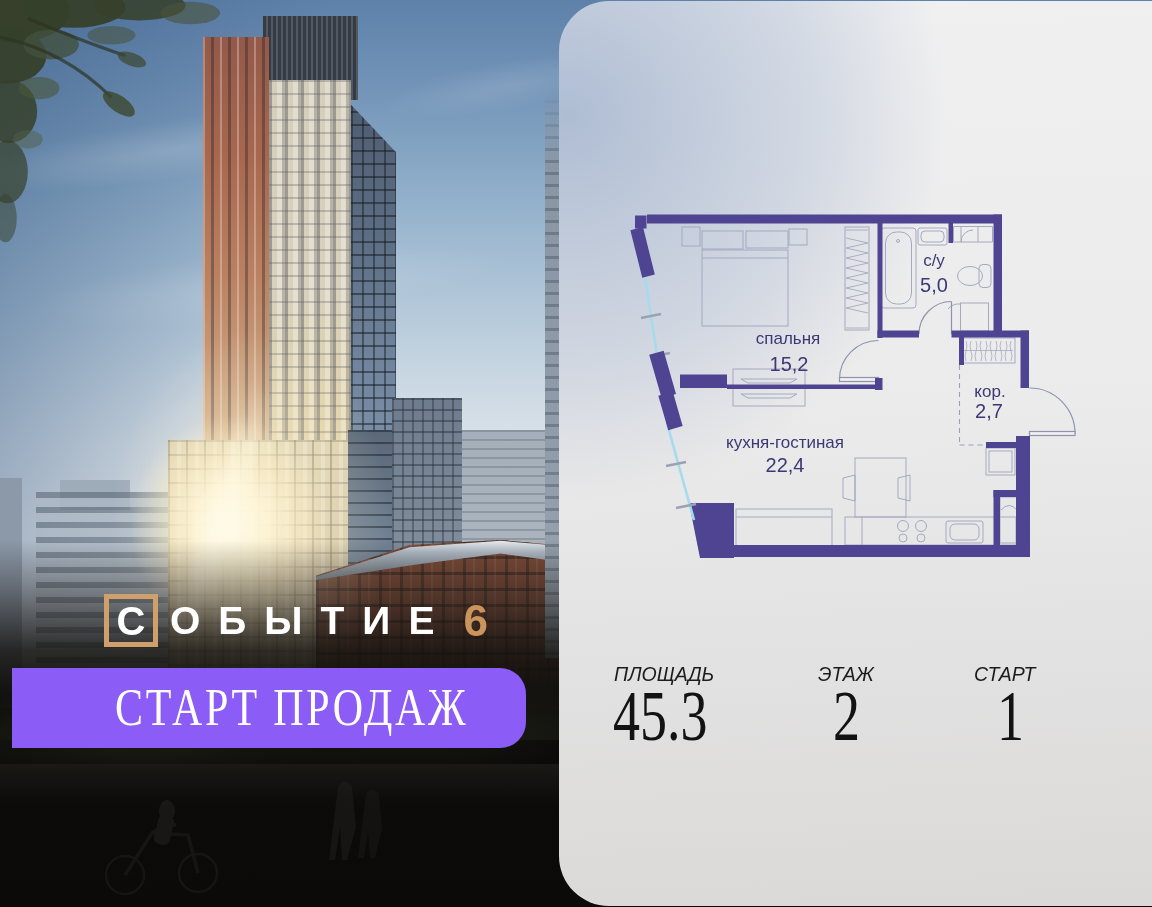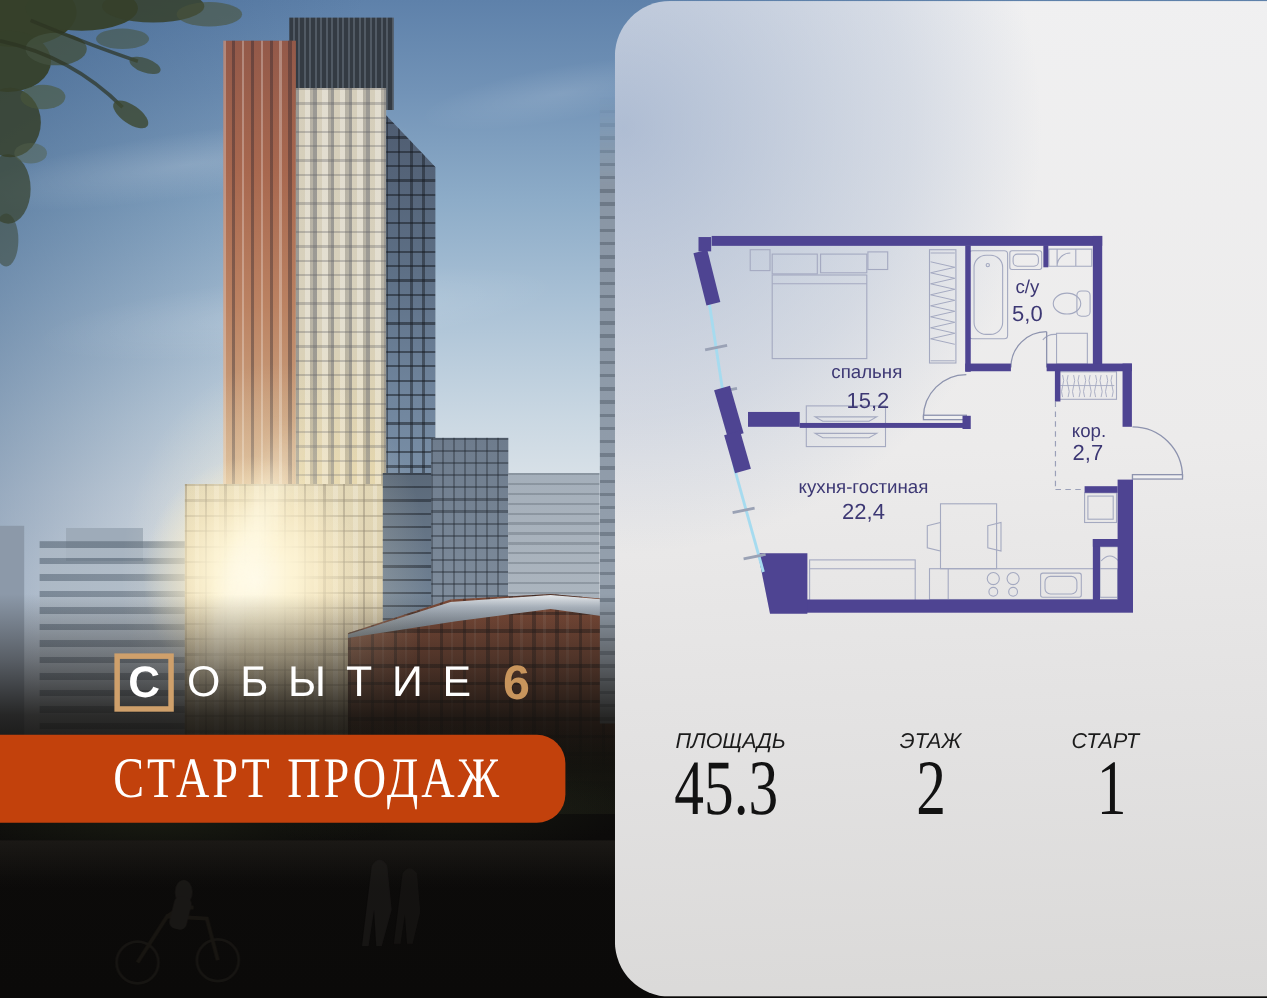--- a/index.html
+++ b/index.html
@@ -70,24 +70,24 @@
   
   #fg{left:0;top:540px;width:1152px;height:367px;background:
      linear-gradient(180deg, rgba(30,27,24,0) 0%, rgba(28,25,22,.45) 16%, rgba(20,18,15,.85) 30%, rgba(13,12,10,.97) 42%, #0c0b0a 56%, #0b0a09 100%);}
   #fg2{left:0;top:620px;width:1152px;height:120px;background:
      radial-gradient(60% 100% at 30% 100%, rgba(42,46,30,.5), rgba(30,32,22,0) 70%);}
   
   #logo{left:104px;top:594px;height:53px;display:flex;align-items:center;}
   #logosq{width:54px;height:53px;border:5px solid #cfa06b;box-sizing:border-box;
      display:flex;align-items:center;justify-content:center;}
   #logosq span{color:#fff;font-weight:bold;font-size:40px;line-height:1;}
-  #logoword{color:#fff;font-weight:normal;font-size:39px;letter-spacing:18px;margin-left:12px;white-space:nowrap;}
+  #logoword{color:#fff;font-weight:bold;font-size:39px;letter-spacing:18px;margin-left:12px;white-space:nowrap;}
   #logo6{color:#c9955c;font-weight:bold;font-size:44px;margin-left:11px;}
   
-  #banner{left:0;top:668px;width:514px;height:80px;background:#c2410c;
+  #banner{left:12px;top:668px;width:514px;height:80px;background:#8b5cf6;
      border-radius:0 26px 26px 0;display:flex;align-items:center;}
   #banner span{font-family:"Liberation Serif",serif;color:#fff;font-size:42px;
      letter-spacing:2.7px;margin-left:103px;white-space:nowrap;display:block;
      transform:scaleY(1.24);transform-origin:left center;}
   
   #panel{left:559px;top:1px;width:650px;height:905px;border-radius:50px;
     background:
       radial-gradient(500px 510px at 8px 115px, rgba(122,148,188,.55) 0%, rgba(148,168,200,.28) 52%, rgba(170,185,210,0) 76%),
       linear-gradient(178deg,#f0f0f1 0%, #ecebeb 45%, #e3e2e2 72%, #dad9d8 100%);}
   

